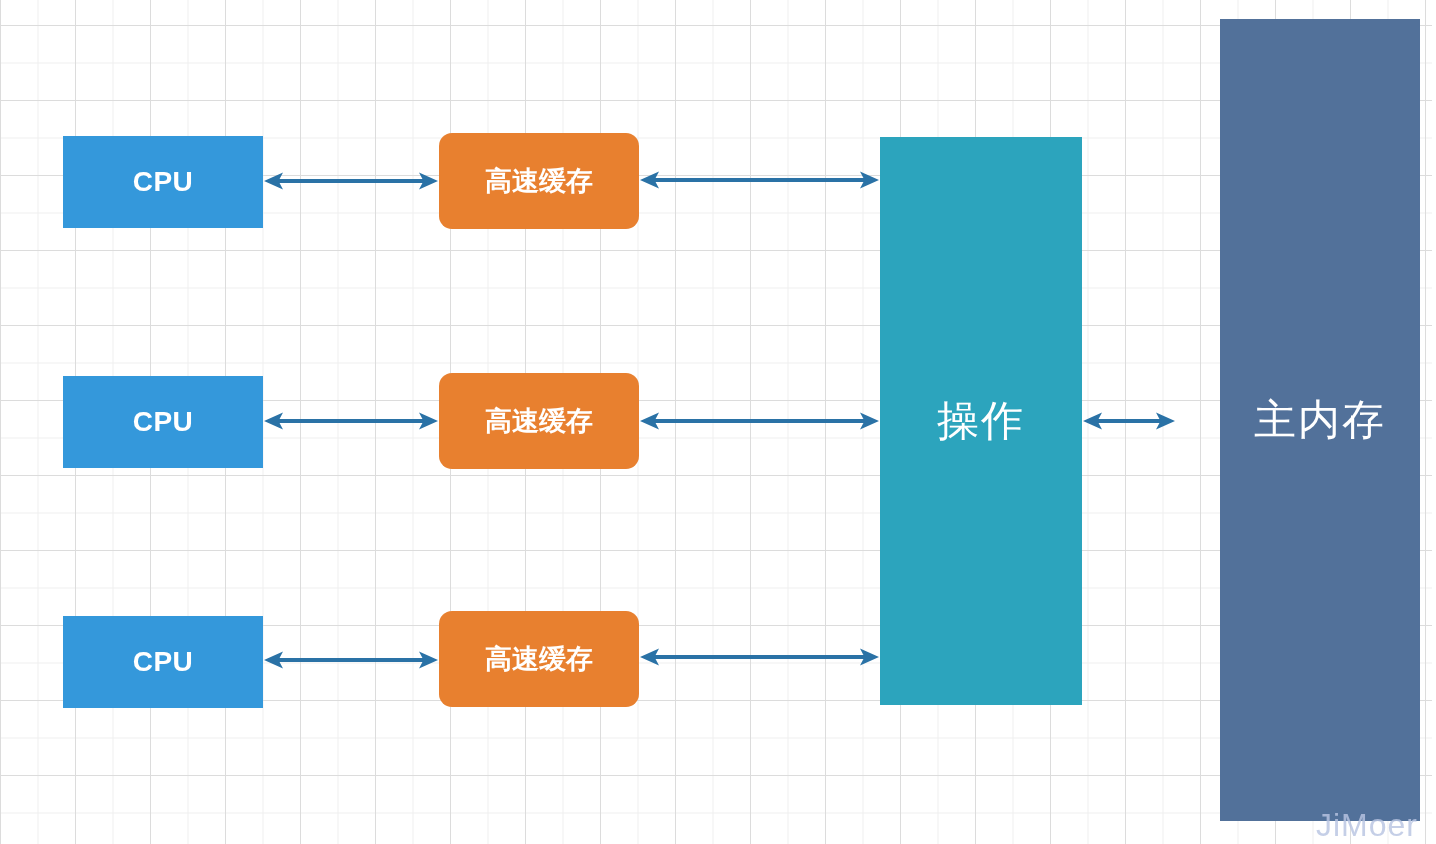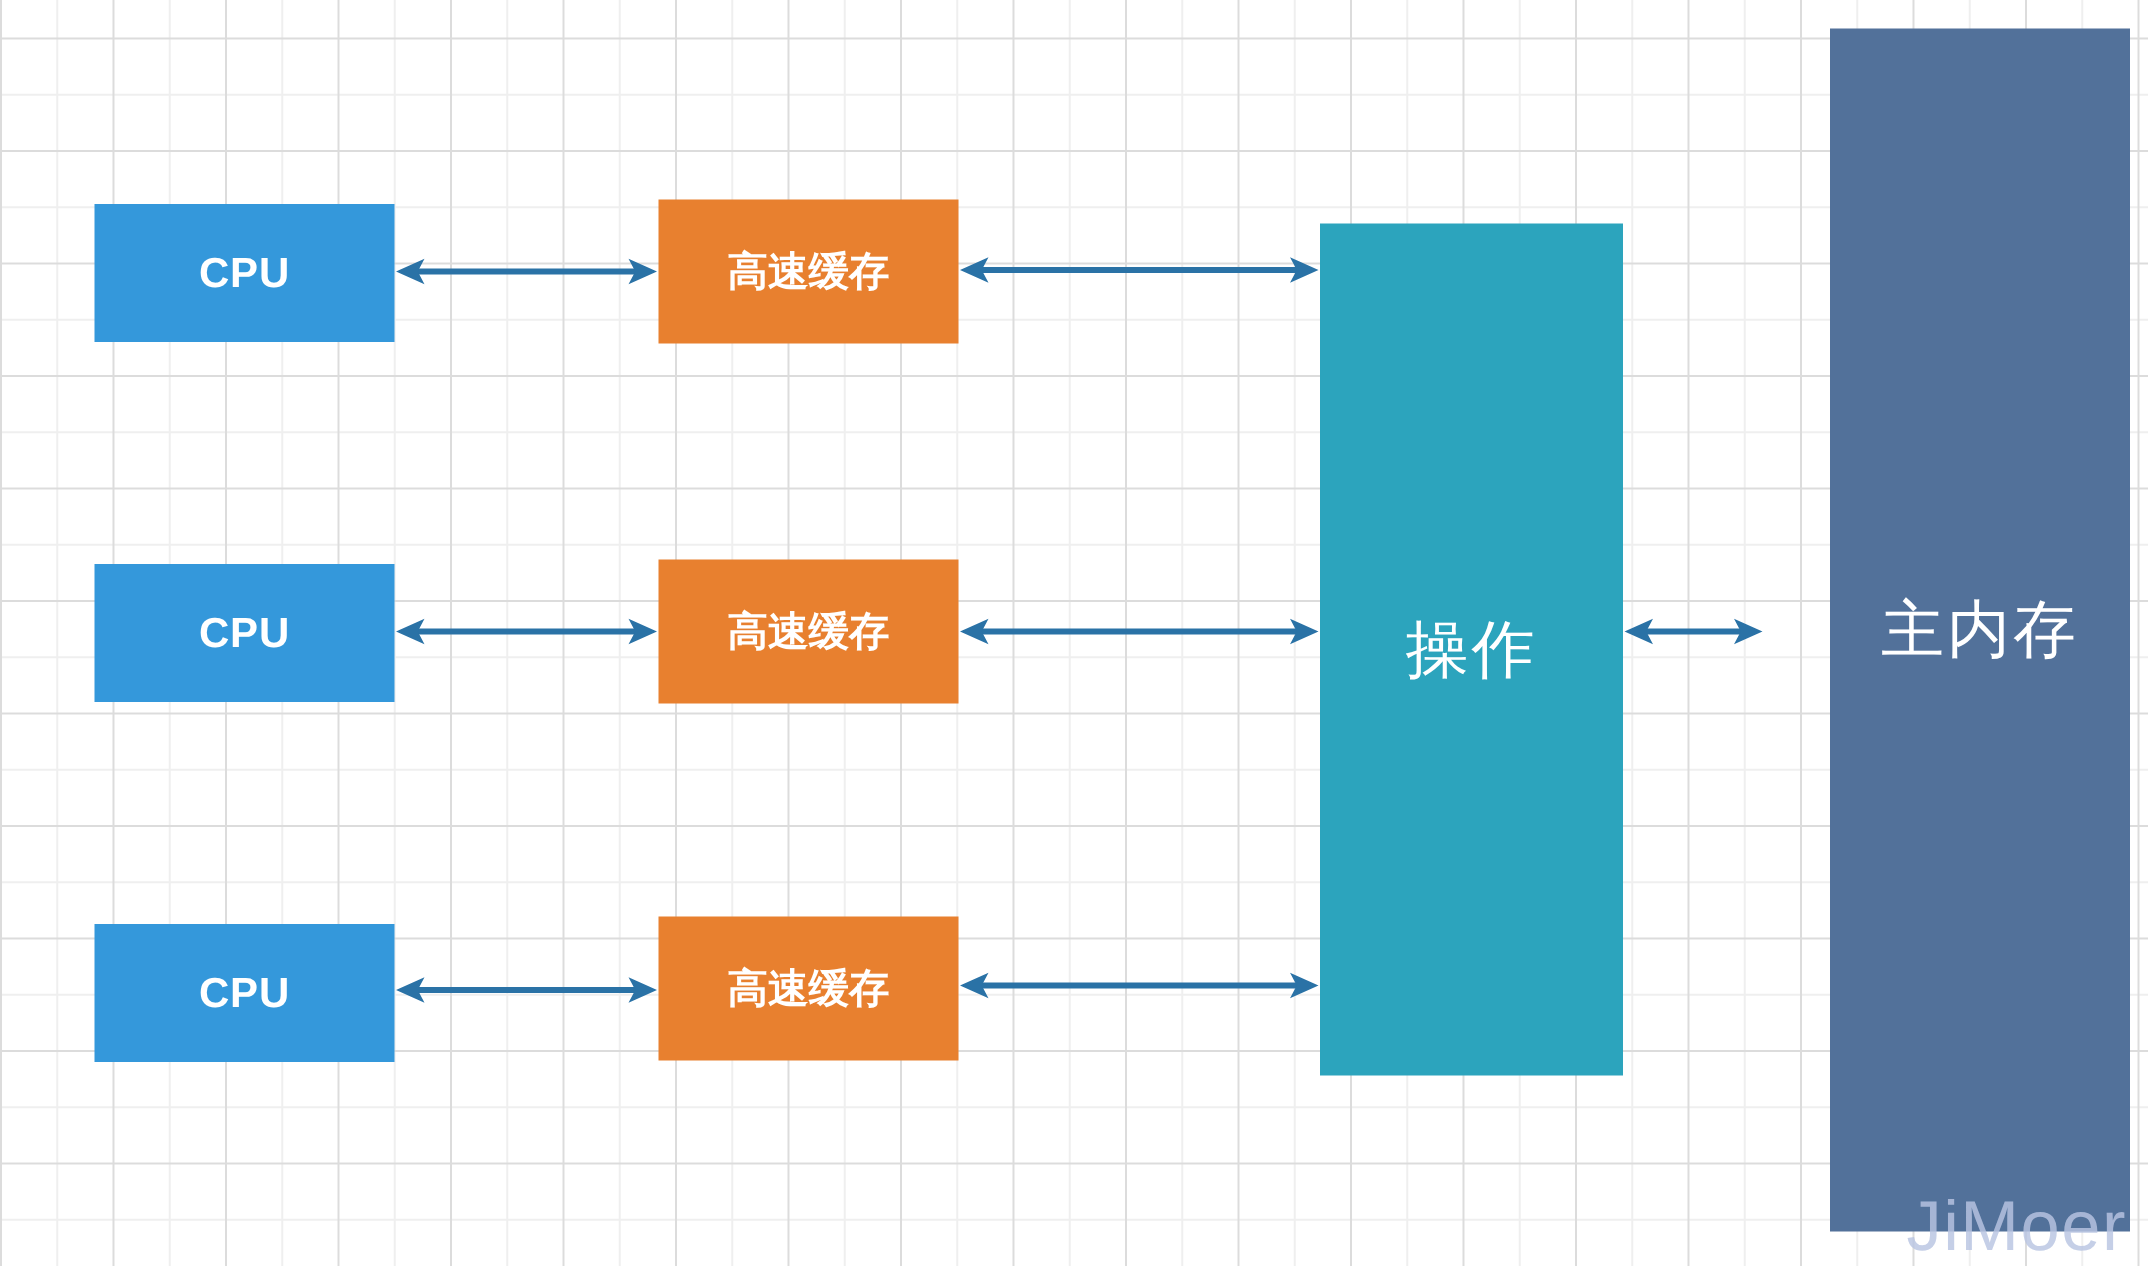--- a/index.html
+++ b/index.html
@@ -35,44 +35,44 @@
   .node.cpu {
     background: var(--cpu-color, #3498db);
     font-size: 28px;
     font-weight: 700;
     letter-spacing: 0.5px;
   }
   .node.cache {
     background: var(--cache-color, #e8802f);
     font-size: 27px;
     font-weight: 700;
+    border-radius: 13px;
   }
   .node.operation {
     background: var(--op-color, #2ca4bd);
     font-size: 42px;
     font-weight: 400;
     letter-spacing: 2px;
-    margin-top: 12px;
   }
   .node.memory {
     background: var(--mem-color, #52719a);
     font-size: 42px;
     font-weight: 400;
     letter-spacing: 2px;
   }
   .arrow {
     position: absolute;
     height: 20px;
   }
   .arrow svg { display: block; }
   .watermark {
     position: absolute;
     right: 14px;
     bottom: 0px;
-    font-size: 47px;
+    font-size: 32px;
     font-weight: 400;
     color: rgba(184, 197, 226, 0.82);
     letter-spacing: 1px;
     pointer-events: none;
   }
 </style>
 </head>
 <body>
 
 <div class="canvas">

